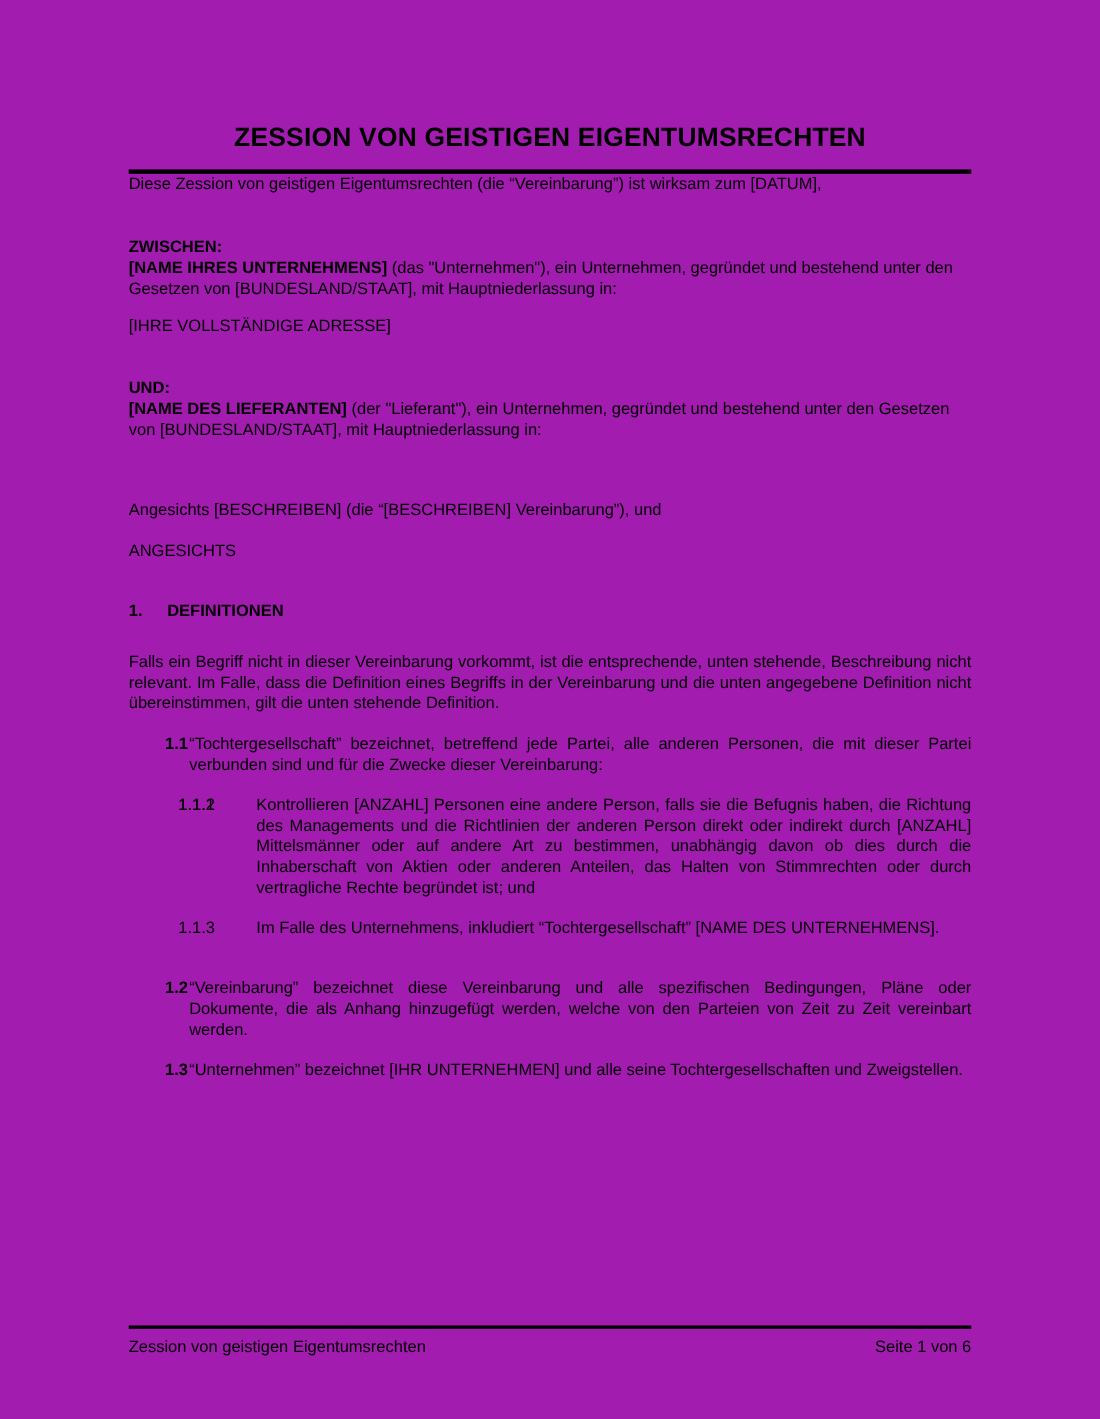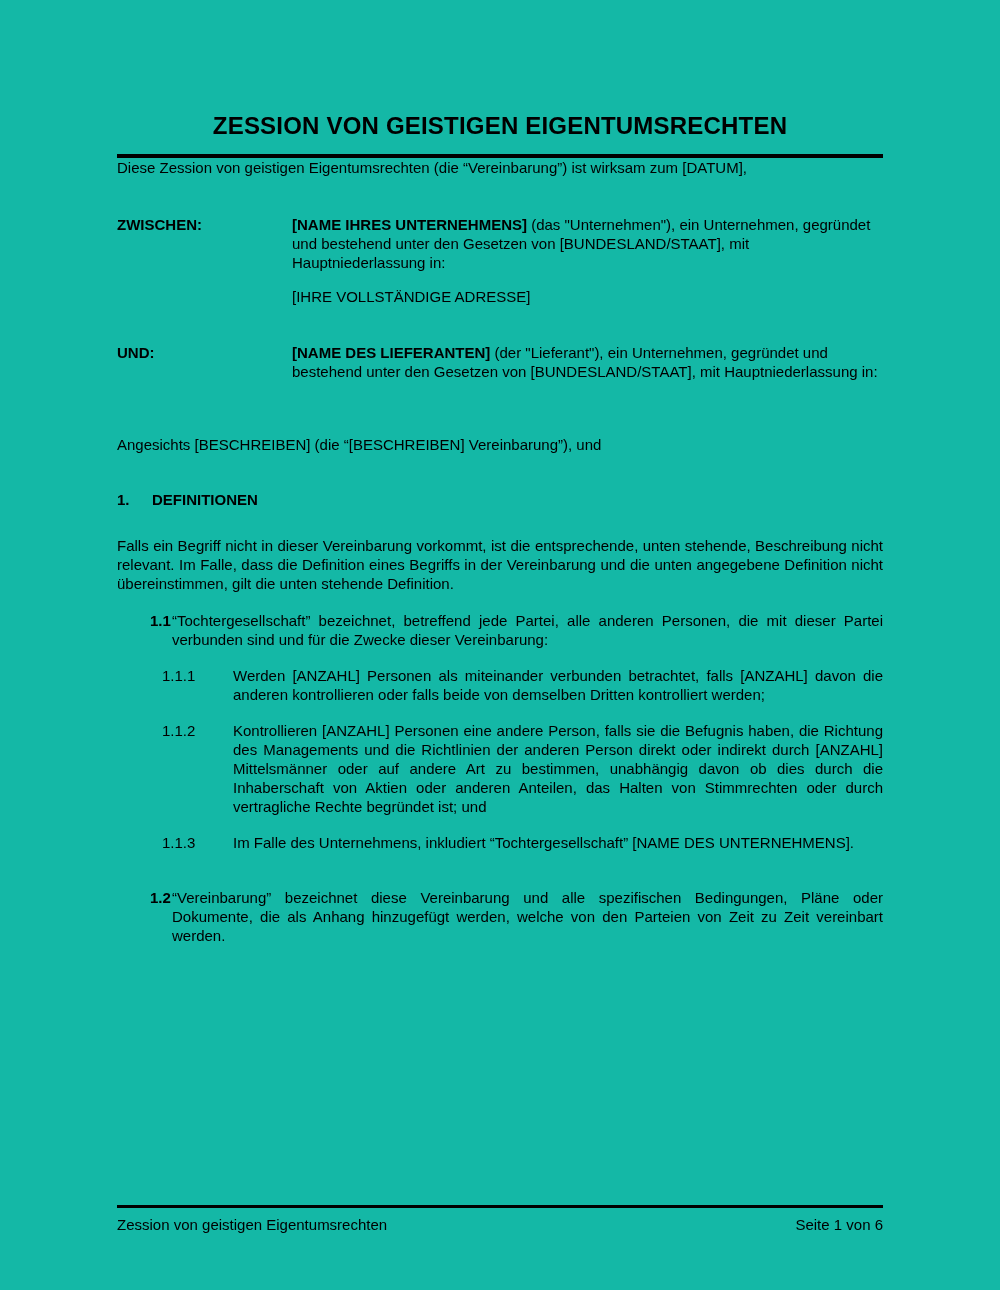--- a/index.html
+++ b/index.html
@@ -5,21 +5,21 @@
   html, body {
     margin: 0;
     padding: 0;
     background: #ffffff;
   }
   .page {
     position: relative;
     width: 1000px;
     height: 1290px;
     margin: 0 auto;
-    background: #14b8a6;
+    background: #a21caf;
     color: #000000;
     font-family: "Liberation Sans", "DejaVu Sans", sans-serif;
     font-size: 15px;
     line-height: 19px;
     box-sizing: border-box;
     padding: 112px 117px 0 117px;
     overflow: hidden;
   }
   .doc-title {
     text-align: center;
@@ -32,20 +32,21 @@
   .title-rule {
     height: 4px;
     background: #000000;
     margin-top: 14px;
   }
   .intro {
   }
   .party {
     display: flex;
     margin-top: 38px;
+    flex-direction: column;
   }
   .party + .party {
     margin-top: 37px;
   }
   .party-label {
     width: 175px;
     flex-shrink: 0;
     font-weight: bold;
   }
   .party-body {
@@ -135,47 +136,51 @@
   </div>
 
   <div class="party">
     <div class="party-label">UND:</div>
     <div class="party-body">
       <div><span class="party-name">[NAME DES LIEFERANTEN]</span><span> (der "Lieferant"), ein Unternehmen, gegründet und bestehend unter den Gesetzen von [BUNDESLAND/STAAT], mit Hauptniederlassung in:</span></div>
     </div>
   </div>
 
   <div class="recital-1">Angesichts [BESCHREIBEN] (die “[BESCHREIBEN] Vereinbarung”), und</div>
+  <div class="recital-2">ANGESICHTS</div>
 
   <div class="section-heading">
     <span class="num">1.</span><span>DEFINITIONEN</span>
   </div>
 
   <div class="definitions-intro">Falls ein Begriff nicht in dieser Vereinbarung vorkommt, ist die entsprechende, unten stehende, Beschreibung nicht relevant. Im Falle, dass die Definition eines Begriffs in der Vereinbarung und die unten angegebene Definition nicht übereinstimmen, gilt die unten stehende Definition.</div>
 
   <div class="clause2">
     <span class="num">1.1</span><span>“Tochtergesellschaft” bezeichnet, betreffend jede Partei, alle anderen Personen, die mit dieser Partei verbunden sind und für die Zwecke dieser Vereinbarung:</span>
   </div>
 
   <div class="clause3">
-    <span class="num">1.1.1</span><span>Werden [ANZAHL] Personen als miteinander verbunden betrachtet, falls [ANZAHL] davon die anderen kontrollieren oder falls beide von demselben Dritten kontrolliert werden;</span>
+    <span class="num">1.1.1</span>
   </div>
 
   <div class="clause3">
     <span class="num">1.1.2</span><span>Kontrollieren [ANZAHL] Personen eine andere Person, falls sie die Befugnis haben, die Richtung des Managements und die Richtlinien der anderen Person direkt oder indirekt durch [ANZAHL] Mittelsmänner oder auf andere Art zu bestimmen, unabhängig davon ob dies durch die Inhaberschaft von Aktien oder anderen Anteilen, das Halten von Stimmrechten oder durch vertragliche Rechte begründet ist; und</span>
   </div>
 
   <div class="clause3">
     <span class="num">1.1.3</span><span>Im Falle des Unternehmens, inkludiert “Tochtergesellschaft” [NAME DES UNTERNEHMENS].</span>
   </div>
 
   <div class="clause2 big-gap">
     <span class="num">1.2</span><span>“Vereinbarung” bezeichnet diese Vereinbarung und alle spezifischen Bedingungen, Pläne oder Dokumente, die als Anhang hinzugefügt werden, welche von den Parteien von Zeit zu Zeit vereinbart werden.</span>
   </div>
 
+  <div class="clause2 small-gap">
+    <span class="num">1.3</span><span>“Unternehmen” bezeichnet [IHR UNTERNEHMEN] und alle seine Tochtergesellschaften und Zweigstellen.</span>
+  </div>
 
   <div class="footer">
     <div class="footer-rule"></div>
     <div class="footer-row">
       <span>Zession von geistigen Eigentumsrechten</span>
       <span>Seite 1 von 6</span>
     </div>
   </div>
 
 </div>

